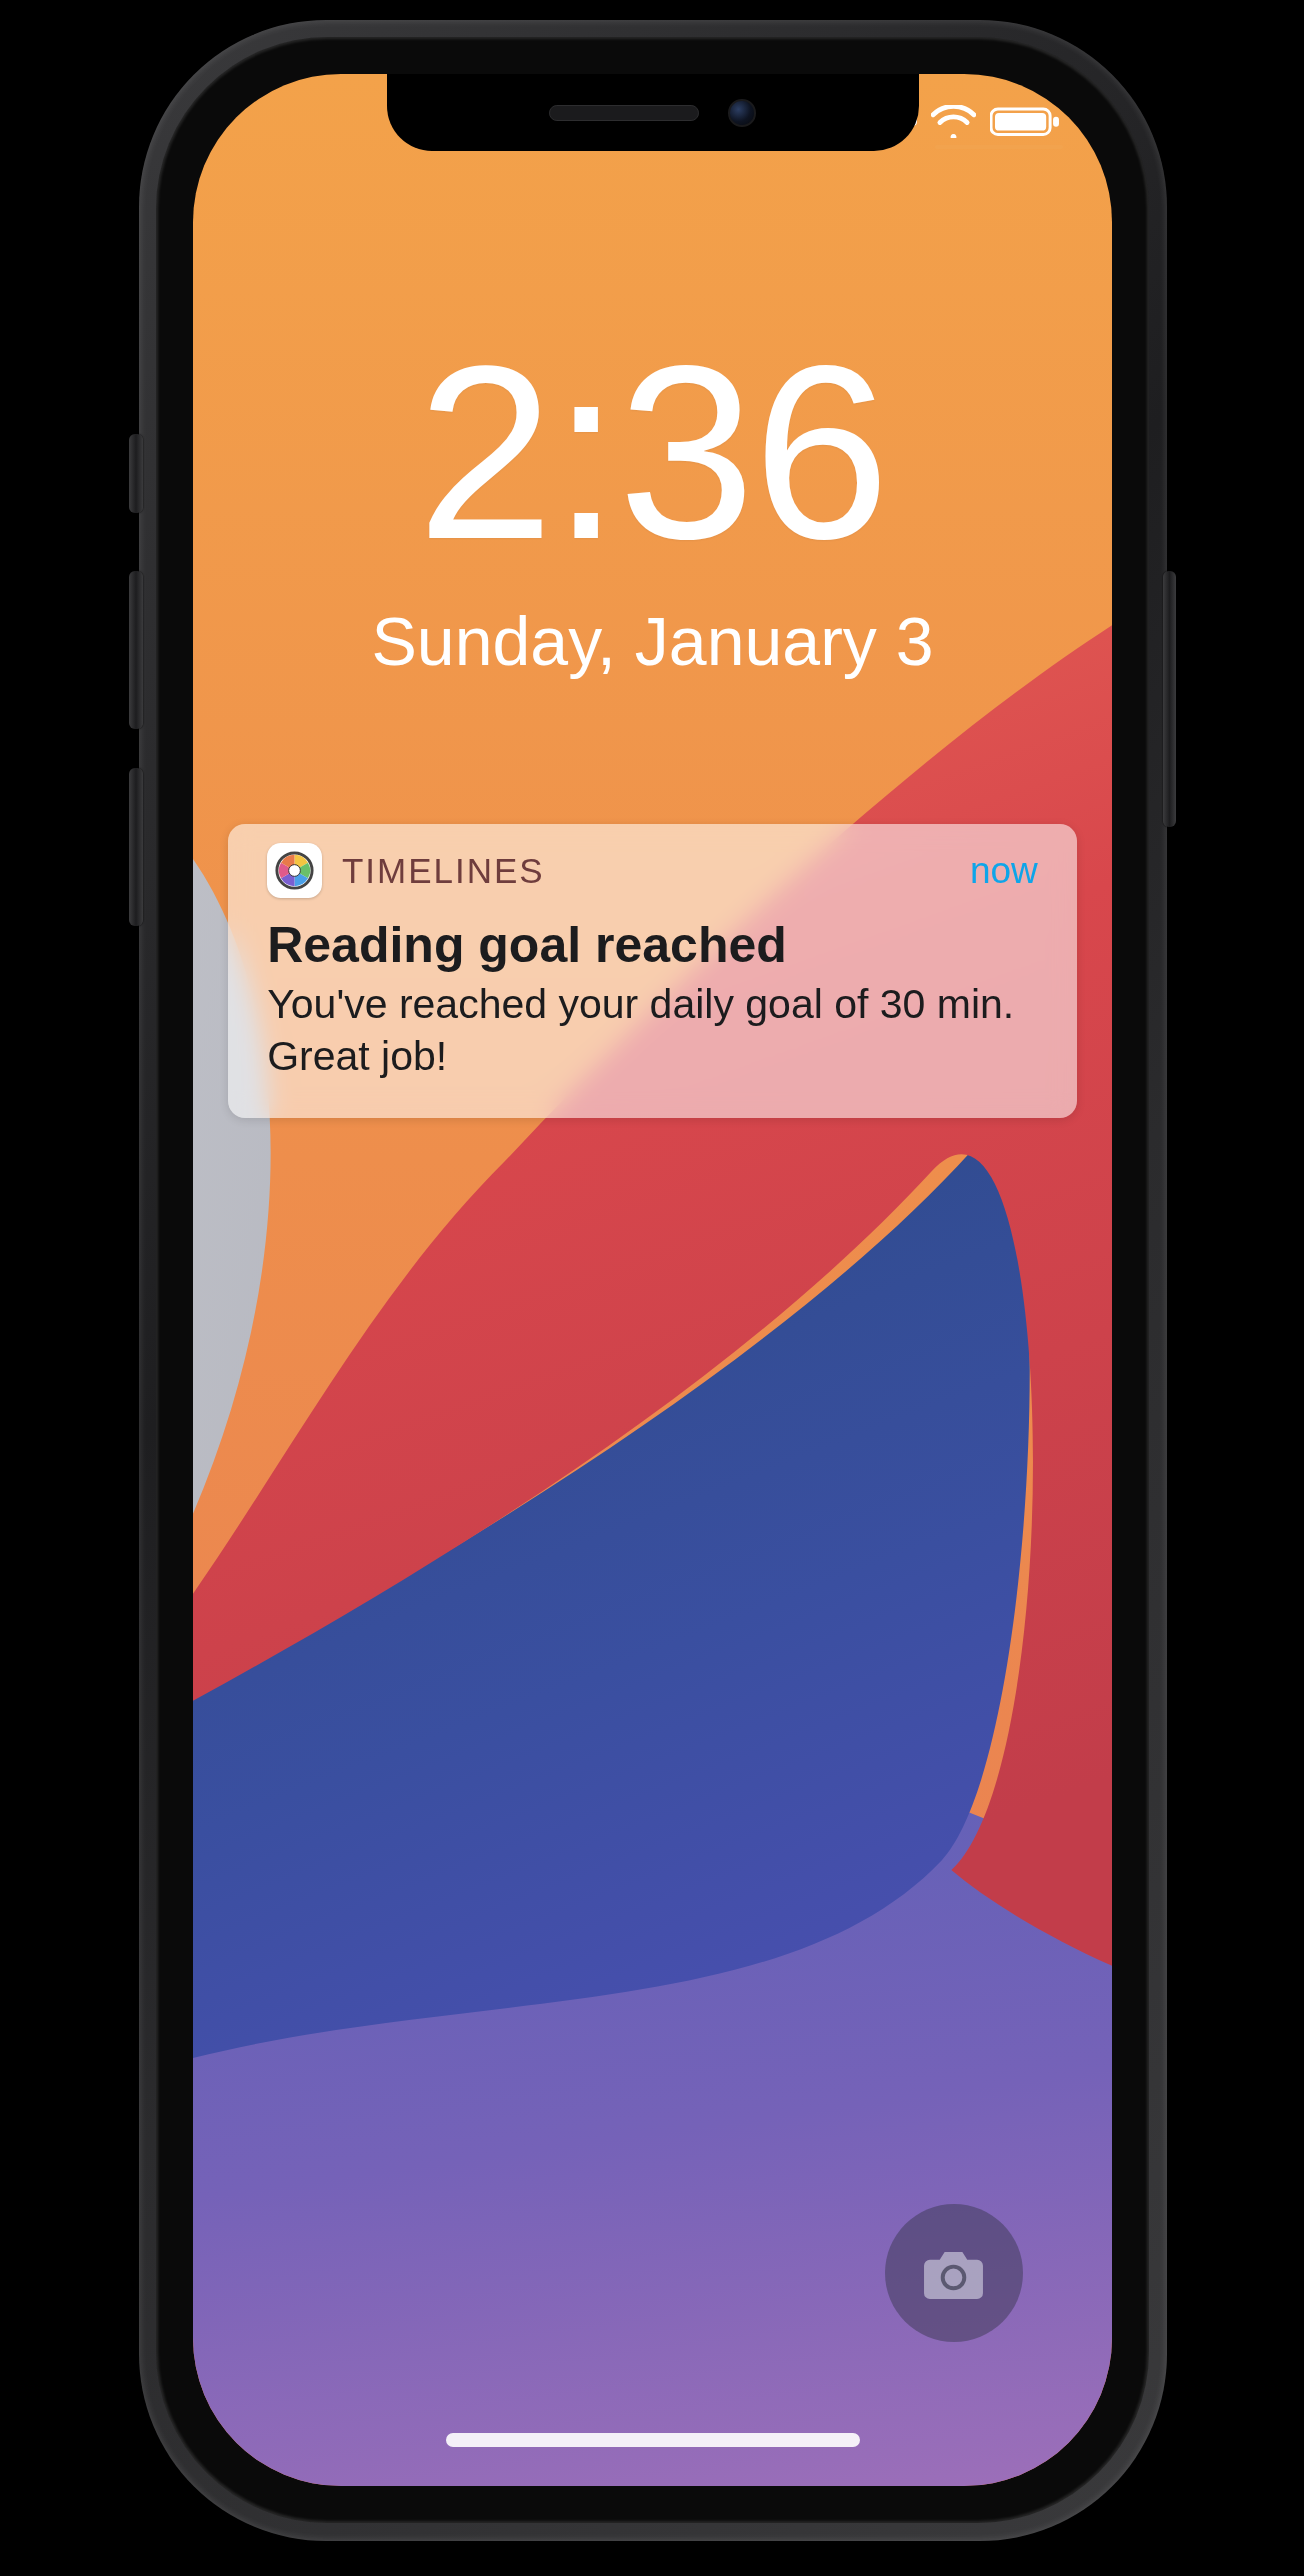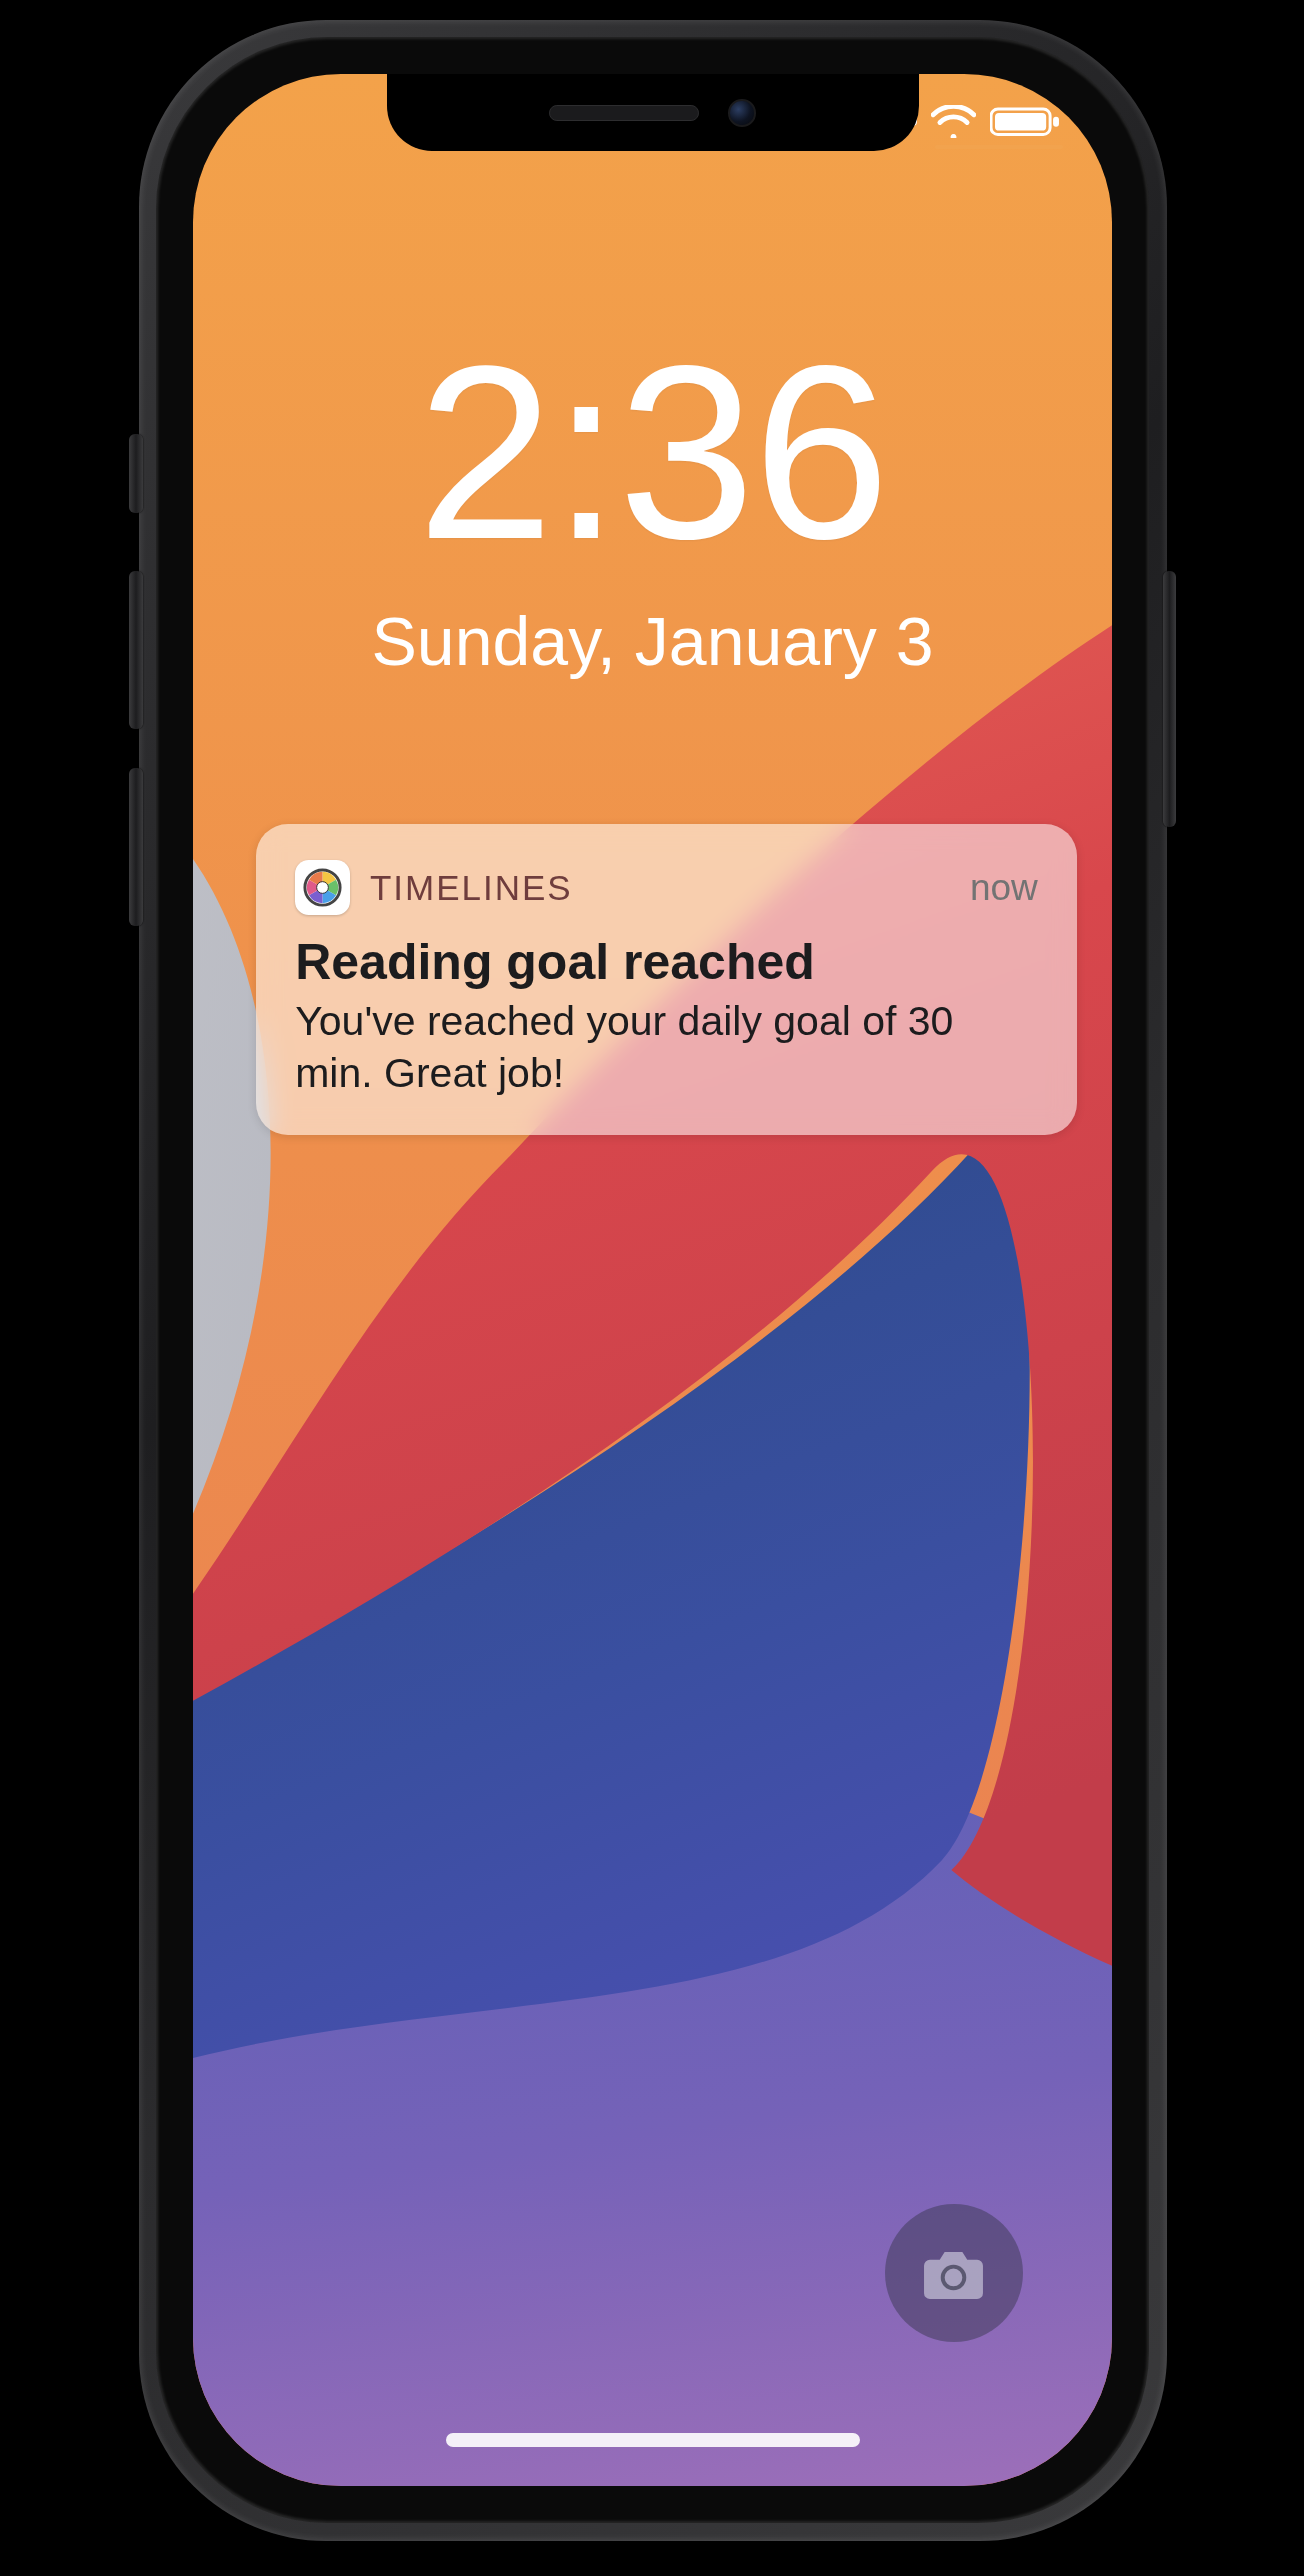--- a/index.html
+++ b/index.html
@@ -139,30 +139,29 @@
     margin-top: 25.6px;
     font-size: 68px;
     font-weight: 400;
   }
 
   
   .notification {
     position: absolute;
     top: 750px;
     left: 35px; right: 35px;
-    border-radius: 32px;
+    border-radius: 17px;
     background: rgba(255,255,255,0.55);
     backdrop-filter: blur(11.8px);
     -webkit-backdrop-filter: blur(11.8px);
-    padding: 36px 39px 35px 39px;
+    padding: 19px 39px 35px 39px;
     box-sizing: border-box;
     z-index: 30;
     box-shadow: 0 2px 9.8px rgba(0,0,0,0.12);
     color: #1c1c1e;
-    margin-left: 28px;
   }
   .notif-header {
     display: flex;
     align-items: center;
     gap: 19.7px;
     margin-bottom: 17.7px;
   }
   .notif-app-icon {
     width: 55px;
     height: 55px;
@@ -175,21 +174,21 @@
   }
   .notif-app-icon svg { display:block; }
   .notif-app-name {
     color: #6f3d3d;
     font-size: 35px;
     letter-spacing: 2px;
     font-weight: 400;
   }
   .notif-time {
     margin-left: auto;
-    color: #737373;
+    color: #0ea5e9;
     font-size: 37px;
   }
   .notif-title {
     font-size: 50px;
     font-weight: 600;
     margin-bottom: 3.9px;
   }
   .notif-body {
     font-size: 41px;
     font-weight: 400;

